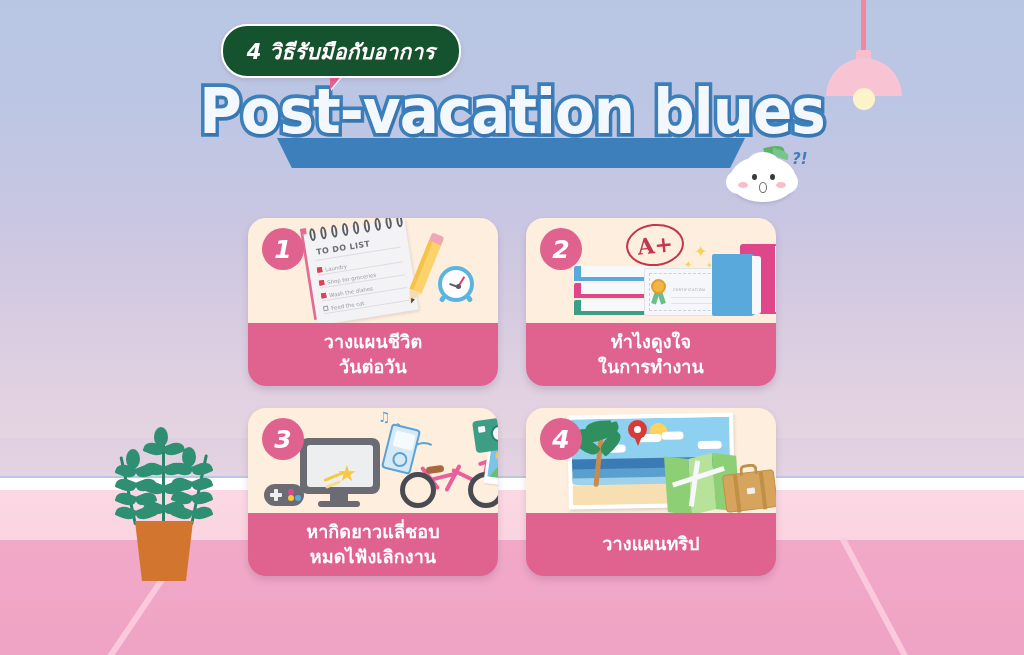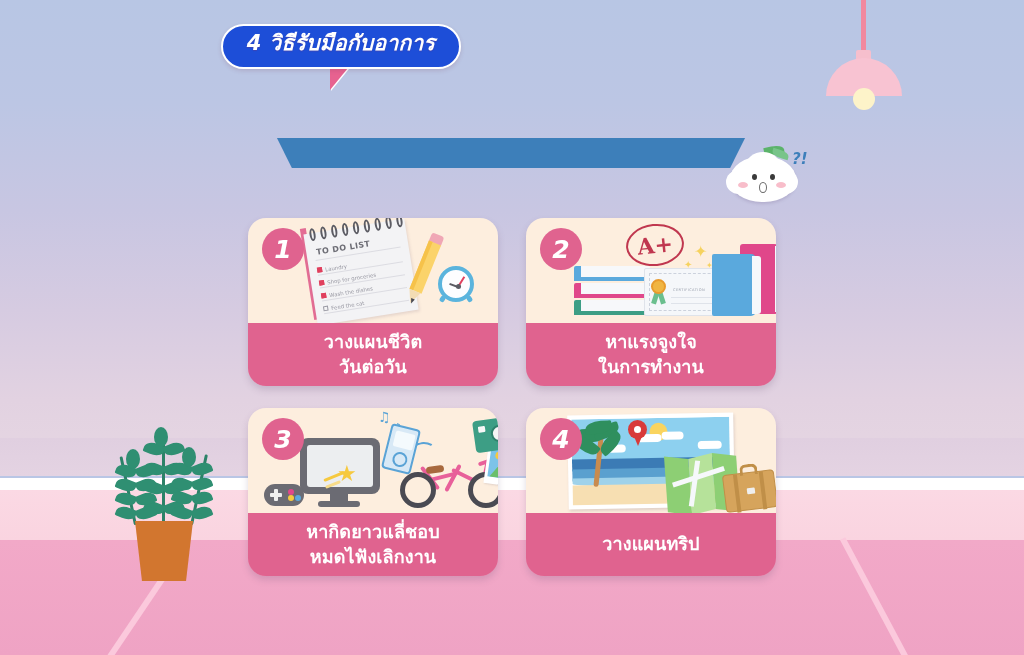--- a/index.html
+++ b/index.html
@@ -58,23 +58,23 @@
     background:#d2762f;
     clip-path:polygon(0% 0%,100% 0%,88% 100%,12% 100%);
   }
   .stem { position:absolute; width:3px; background:#2c8268; border-radius:2px; }
   .leaf { position:absolute; width:20px; height:12px; background:#2f8f72;
           border-radius:60% 10% 60% 10%; }
   .leaf.r { border-radius:10% 60% 10% 60%; }
 
   
   .bubble {
-    position:absolute; left:221px; top:24px; width:240px; height:45px;
-    background:#1d4ed8; border:2px solid #ffffff; border-radius:26px;
-    display:flex; justify-content:center;
+    position:absolute; left:221px; top:24px; width:240px; height:54px;
+    background:#14532d; border:2px solid #ffffff; border-radius:26px;
+    display:flex; align-items:center; justify-content:center;
     box-shadow:0 2px 4px rgba(120,60,90,0.18);
     z-index:6;
   }
   .bubble-text {
     color:#ffffff; font-size:21px; font-weight:700; font-style:italic;
     letter-spacing:0.3px; white-space:nowrap;
     text-shadow:0 1px 1px rgba(150,40,80,0.25);
   }
   .bubble-tail {
     position:absolute; left:330px; top:68px; width:0; height:0;
@@ -437,20 +437,23 @@
       </div>
     <div class="plant-pot"></div>
   </div>
 
   <div class="bubble">
     <span class="bubble-text">4 วิธีรับมือกับอาการ</span>
   </div>
   <div class="bubble-tail"></div>
 
   <div class="title-shadowbar"></div>
+  <div class="title-wrap">
+    <span class="title">Post-vacation blues</span>
+  </div>
 
 
   <div class="mascot">
     <div class="mascot-sprout-a"></div>
     <div class="mascot-sprout-b"></div>
     <div class="mascot-body"></div>
     <div class="mascot-lump-l"></div>
     <div class="mascot-lump-r"></div>
     <div class="mascot-top"></div>
     <div class="eye eye-l"></div>
@@ -554,21 +557,21 @@
         </div>
         <div class="book-blue">
           <div class="book-blue-pg"></div>
         </div>
       </div>
     </div>
     <div class="badge">
       <span class="badge-num">2</span>
     </div>
     <div class="card-bottom">
-      <span class="card-label">หาแรงจูงใจ</span>
+      <span class="card-label">ทำไงดูงใจ</span>
       <span class="card-label">ในการทำงาน</span>
     </div>
   </div>
 
   <div class="card" id="card3">
     <div class="card-top">
       <div class="art">
         <span class="note" style="left:130px;top:2px;">♫</span>
         <span class="note" style="left:146px;top:14px;font-size:11px;">♪</span>
         <div class="earbud-wire" style="left:160px;top:34px;width:30px;height:26px;transform:rotate(-10deg);"></div>

